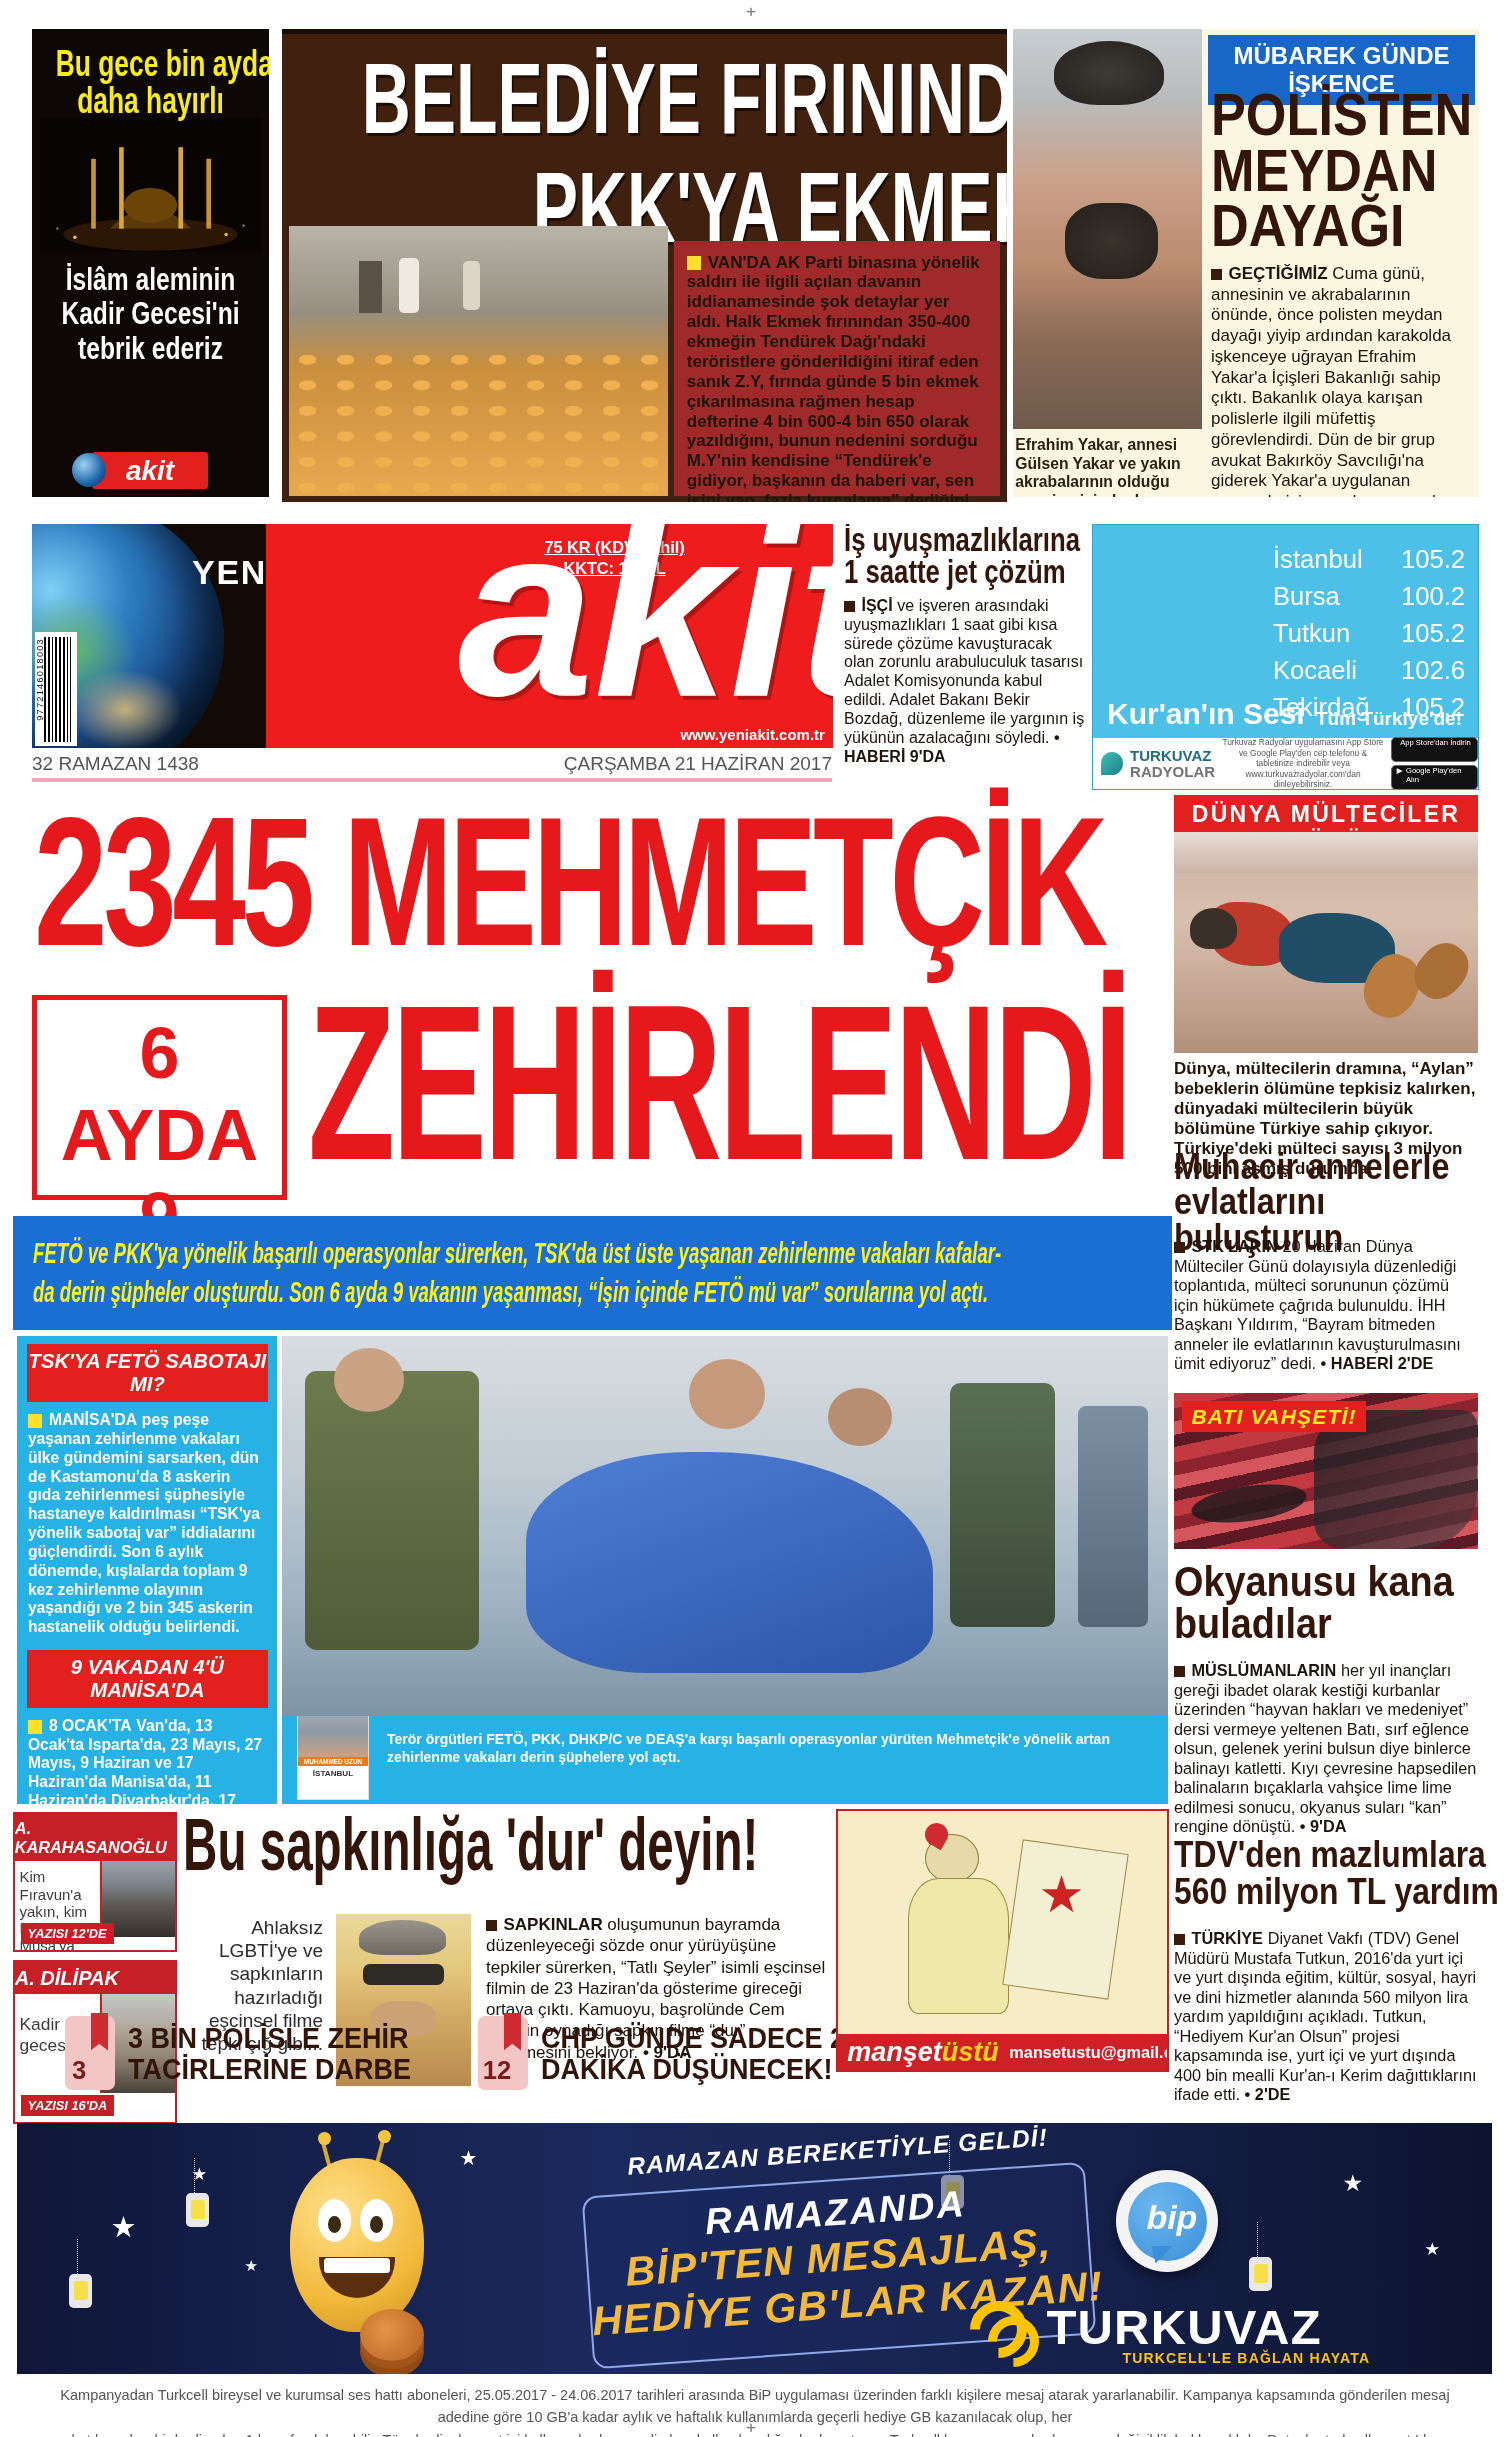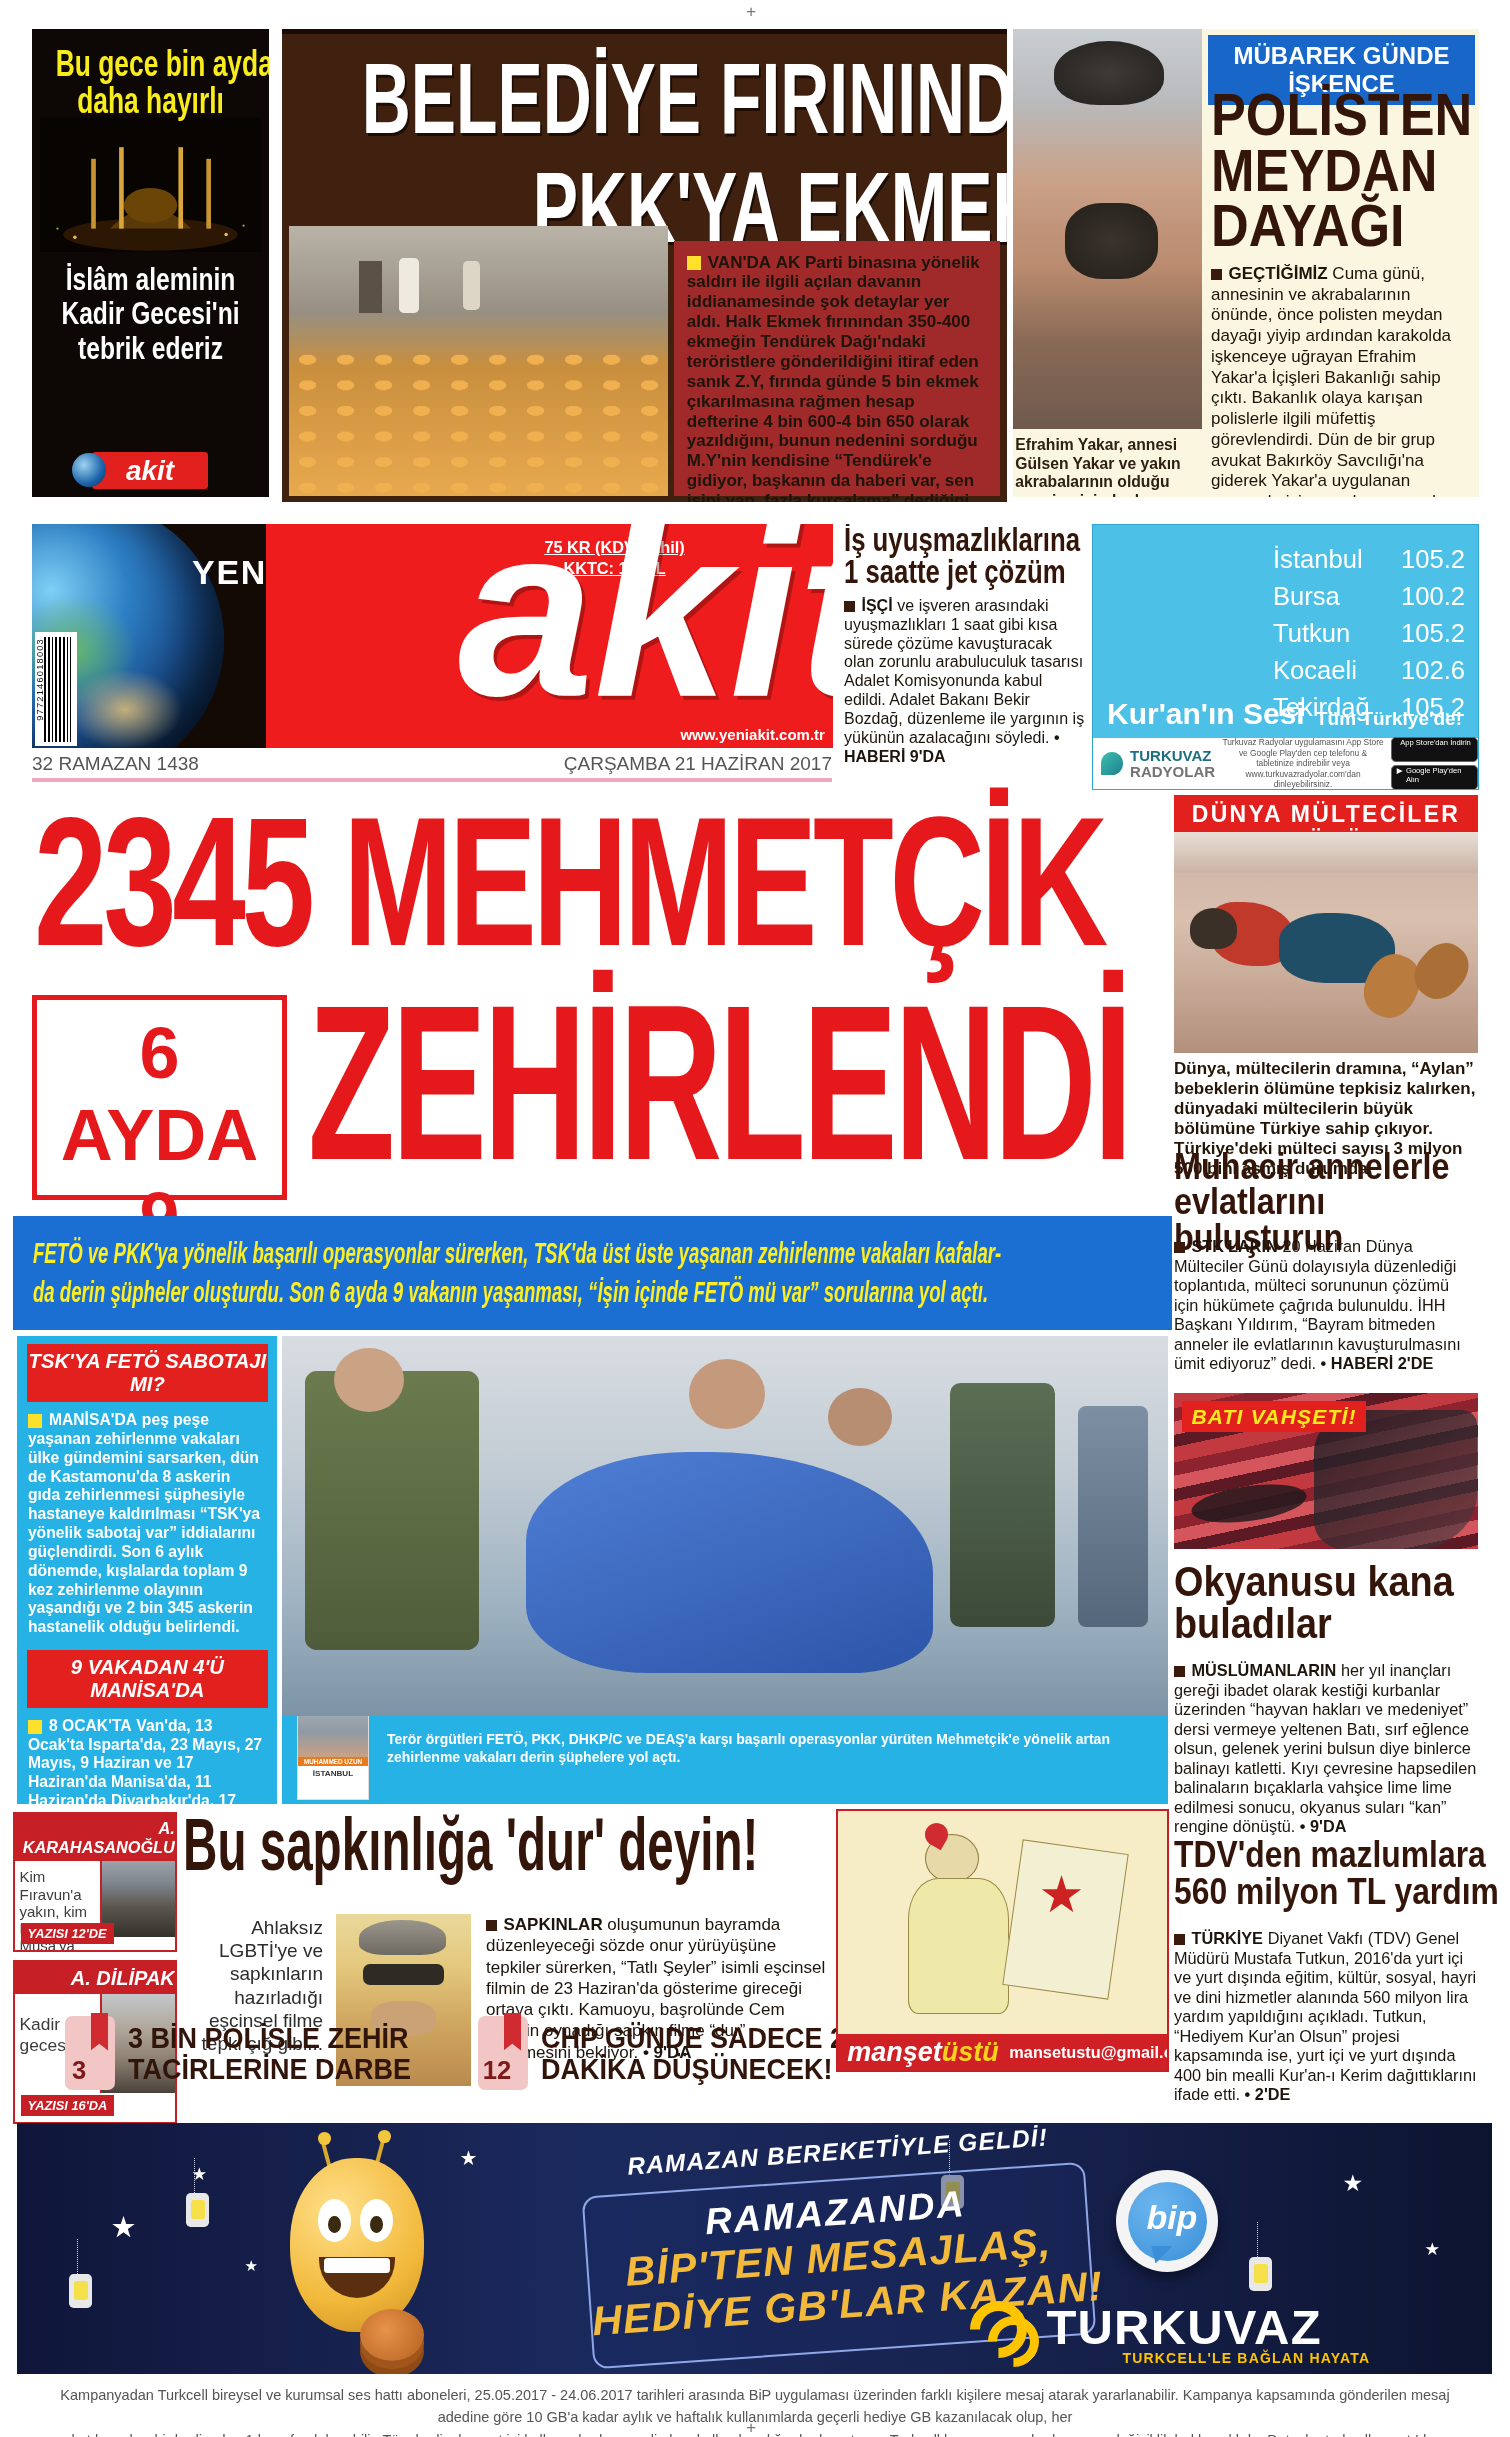--- a/index.html
+++ b/index.html
@@ -13,21 +13,21 @@
   .sq{display:inline-block;width:14px;height:14px;margin-right:7px;vertical-align:middle;}
   .sq-y{background:#ffe12b;}
   .sq-d{background:#3a1a0c;width:10.5px;height:10.5px;}
   .bodytext{font-size:17px;line-height:1.2;color:#1d140c;}
   .lead{font-weight:bold;margin-right:4.7px;}
   .ref{font-weight:bold;}
   .headline-brown{color:#33150a;font-weight:bold;}
   .red-kicker{background:#e2201d;color:#fff;font-weight:bold;text-align:center;}
   .cap{font-weight:bold;color:#241506;line-height:1.18;}
   .colbox{border:2.3px solid #c62026;background:#fff;}
-  .colbox .hd{background:#c62026;color:#fff;font-weight:bold;font-style:italic;font-size:20px;text-align:right;padding:4.7px 0;}
+  .colbox .hd{background:#c62026;color:#fff;font-weight:bold;font-style:italic;font-size:20px;text-align:left;padding:4.7px 0;}
   .colbox .tag{position:absolute;left:5.8px;bottom:5.8px;background:#c62026;color:#fff;font-weight:bold;font-style:italic;font-size:12.8px;padding:2.9px 7px;}
   .badge{background:#111;border:1.2px solid #666;border-radius:4.7px;color:#fff;font-size:7.6px;display:flex;align-items:flex-start;gap:3.5px;padding:0 4.7px;height:23px;}
   .lantern{position:absolute;width:23px;height:34px;background:#e8e8e8;border-radius:4.7px;}
   .lantern:before{content:"";position:absolute;left:4.7px;top:7px;width:14px;height:18.6px;background:#f5e04a;border-radius:2.3px;}
   .lantern:after{content:"";position:absolute;left:8.1px;top:-35px;height:35px;border-left:1.7px dotted #cfd6ea;}
   .star{position:absolute;color:#fff;}
 </style>
 </head>
 <body>
 

